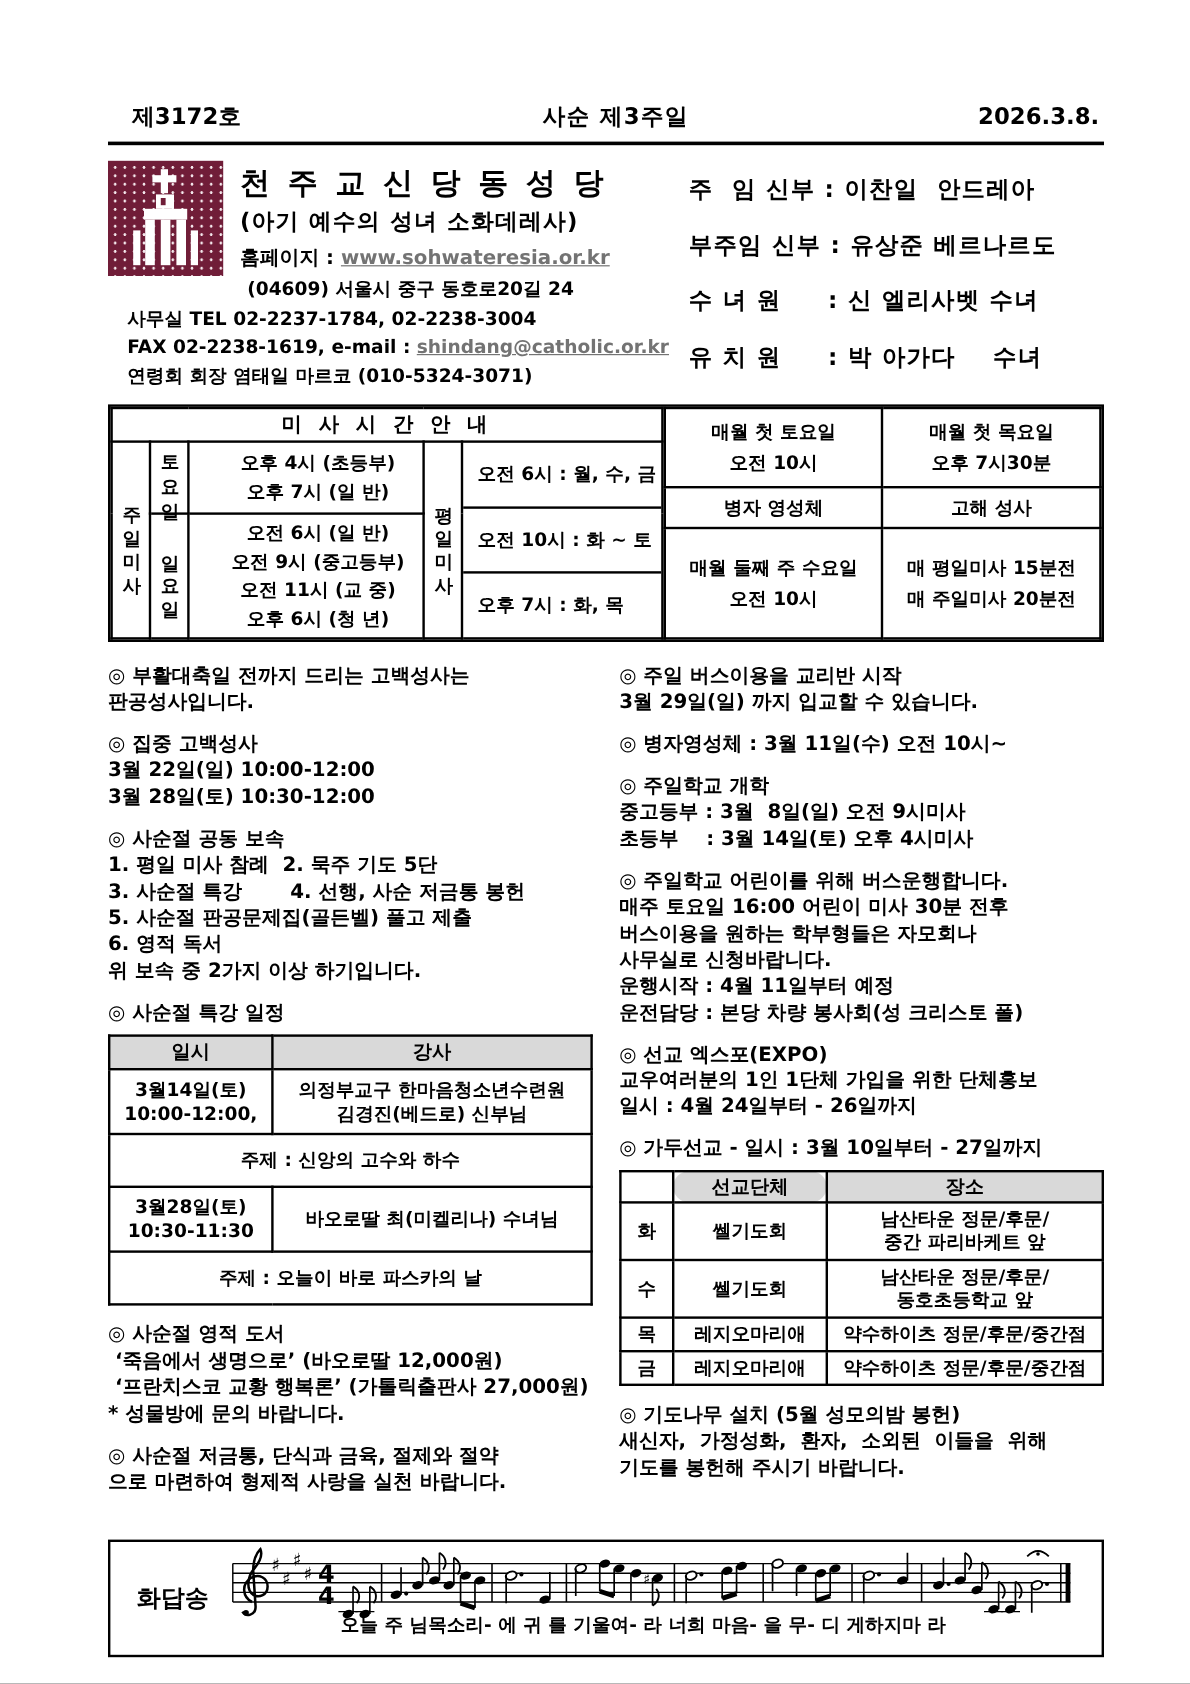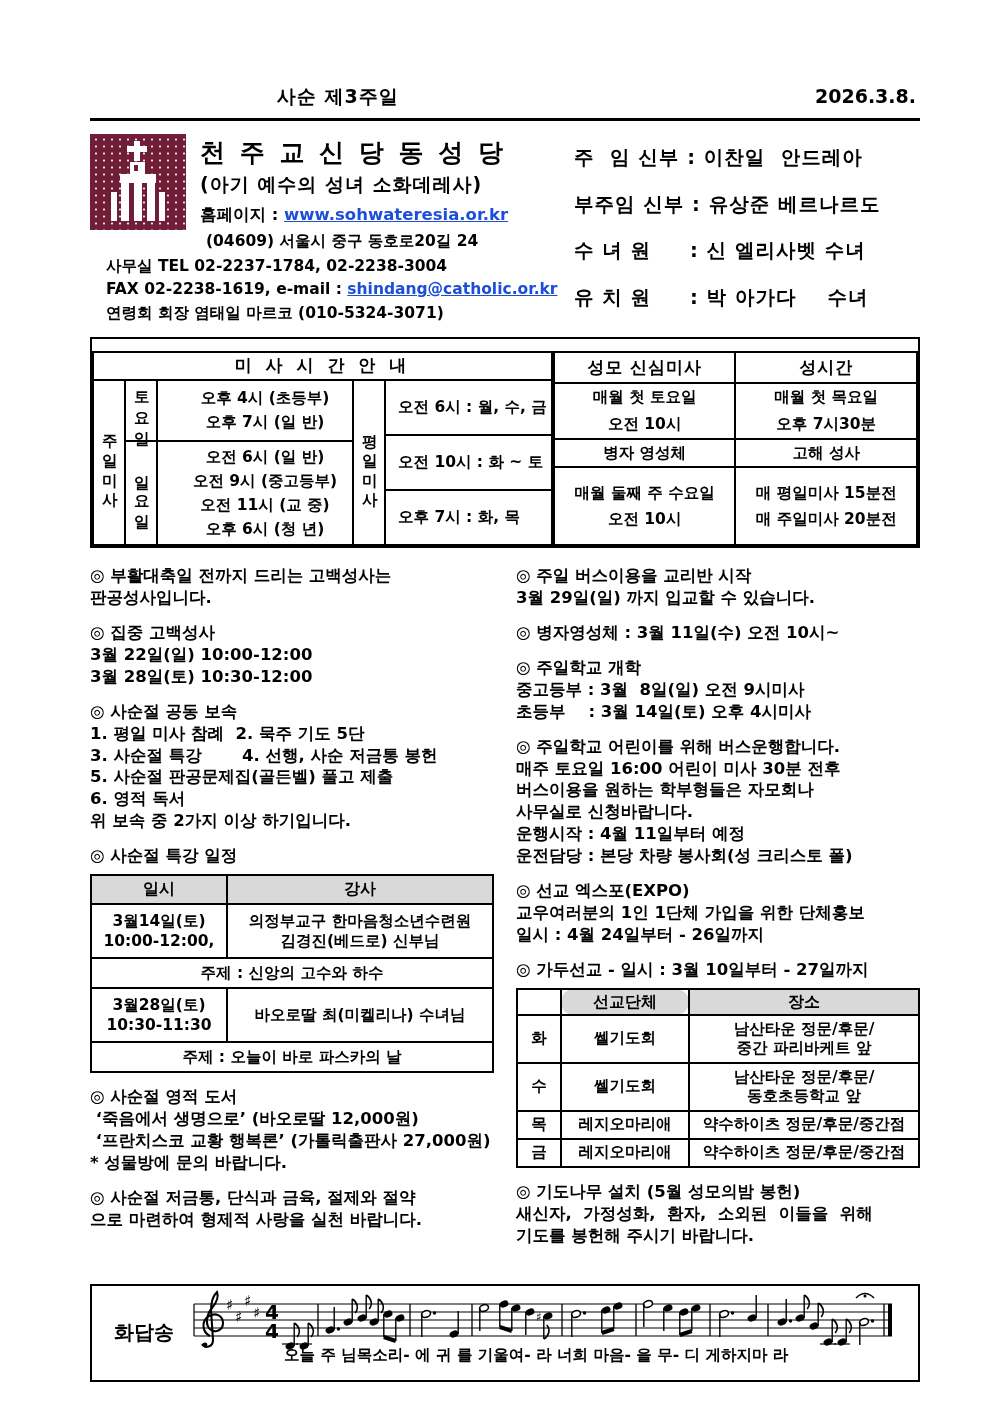--- a/index.html
+++ b/index.html
@@ -22,27 +22,27 @@
   .logo { width:96px; height:96px; background-color:#701d38;
     background-image:radial-gradient(#f4e8ec 1px, transparent 1.4px);
     background-size:8px 7px; background-position:2px 2px;
     flex:0 0 auto; position:relative; }
   .logo svg { position:absolute; left:0; top:0; }
   .nameblock { margin-left:14px; padding-top:2px; }
   .church-name { font-size:25px; letter-spacing:3px; white-space:nowrap; }
   .dedication { font-size:19px; margin-top:3px; letter-spacing:1px; }
   .homepage-line { font-size:16.5px; margin-top:6px; }
   .addr-line { font-size:15.5px; margin-top:5px; padding-left:6px; }
-  a.link { color:#1d4ed8; text-decoration:underline; cursor:pointer; }
+  a.link { color:#737373; text-decoration:underline; cursor:pointer; }
   .contact-lines { font-size:15.5px; line-height:1.5; margin-top:3px; padding-left:16px; }
   .info-right { flex:1; font-size:19.5px; display:flex; flex-direction:column;
     justify-content:space-between; padding:10px 0 14px 6px; letter-spacing:1px; white-space:pre; }
   
   .mass-wrap { display:flex; border:2px solid #000; margin-top:12px; }
-  table.mt { border-collapse:collapse; table-layout:fixed; font-size:15.5px;margin-top:12px; }
+  table.mt { border-collapse:collapse; table-layout:fixed; font-size:15.5px; }
   table.mt td { border:2px solid #000; text-align:center; vertical-align:middle; }
   table.mt.a { width:462px; }
   table.mt.b { width:366px; }
   td.hdr { height:28px; font-size:17px; letter-spacing:4px; }
   .vert { writing-mode:vertical-lr; text-orientation:upright; letter-spacing:4px;
     margin:0 auto; line-height:1; }
   td.times { text-align:left; padding-left:20px; line-height:1.55; }
   td.wk-cell { padding:0; }
   .wk { display:flex; flex-direction:column; height:162px; }
   .wk > div { flex:1; display:flex; align-items:center; padding-left:12px;
@@ -52,40 +52,41 @@
   
   .body-cols { display:flex; gap:22px; margin-top:17px; }
   .col { width:404px; font-size:16.5px; line-height:1.33; }
   .sec { margin-bottom:13px; }
   .sec div { white-space:pre-wrap; }
   
   table.lect { border-collapse:collapse; width:100%; margin-top:7px; font-size:15.5px; }
   table.lect th, table.lect td { border:2px solid #000; text-align:center; padding:3px 2px; line-height:1.3; }
   table.lect th { background:#d9d9d9; height:28px; font-size:16px; }
   table.lect .datecol { width:136px; }
-  table.lect td.topic { height:30px; }
+  table.lect td.topic { height:44px; }
   
   table.street { border-collapse:collapse; width:100%; margin-top:7px; font-size:15.5px; }
   table.street th, table.street td { border:2px solid #000; text-align:center; padding:2px 2px; line-height:1.25; }
   table.street th { background:#d9d9d9; height:26px; font-size:16px; }
   table.street th.blank { background:#fff; }
   table.street .daycol { width:44px; }
   table.street .grpcol { width:128px;border-radius:13px; }
   
   .music-box { border:2px solid #000; margin-top:24px; height:98px;
     display:flex; align-items:center; padding:0 10px 0 22px; }
   .resp-label { font-size:20px; margin-right:8px; white-space:nowrap; }
   .music-box svg { flex:1; }
 </style>
 </head>
 <body>
 
 <div class="page">
 
   <div class="masthead">
+    <span class="issue">제3172호</span>
     <span class="title">사순 제3주일</span>
     <span class="date">2026.3.8.</span>
   </div>
 
   <div class="info">
     <div class="info-left">
       <div class="info-top">
         <div class="logo">
           <svg width="96" height="96" viewBox="0 0 96 96">
             <g fill="#ffffff">
@@ -170,24 +171,20 @@
             </td>
       </tr>
     </tbody>
       </table>
     <table class="mt b">
       <colgroup>
           <col style="width:50%">
           <col style="width:50%">
         </colgroup>
       <tbody>
-          <tr>
-            <td class="hdr" style="letter-spacing:1px">성모 신심미사</td>
-          <td class="hdr" style="letter-spacing:1px">성시간</td>
-          </tr>
       <tr style="height:56px">
             <td>
               <div>매월 첫 토요일</div>
               <div>오전 10시</div>
             </td>
           <td>
               <div>매월 첫 목요일</div>
               <div>오후 7시30분</div>
             </td>
           </tr>

